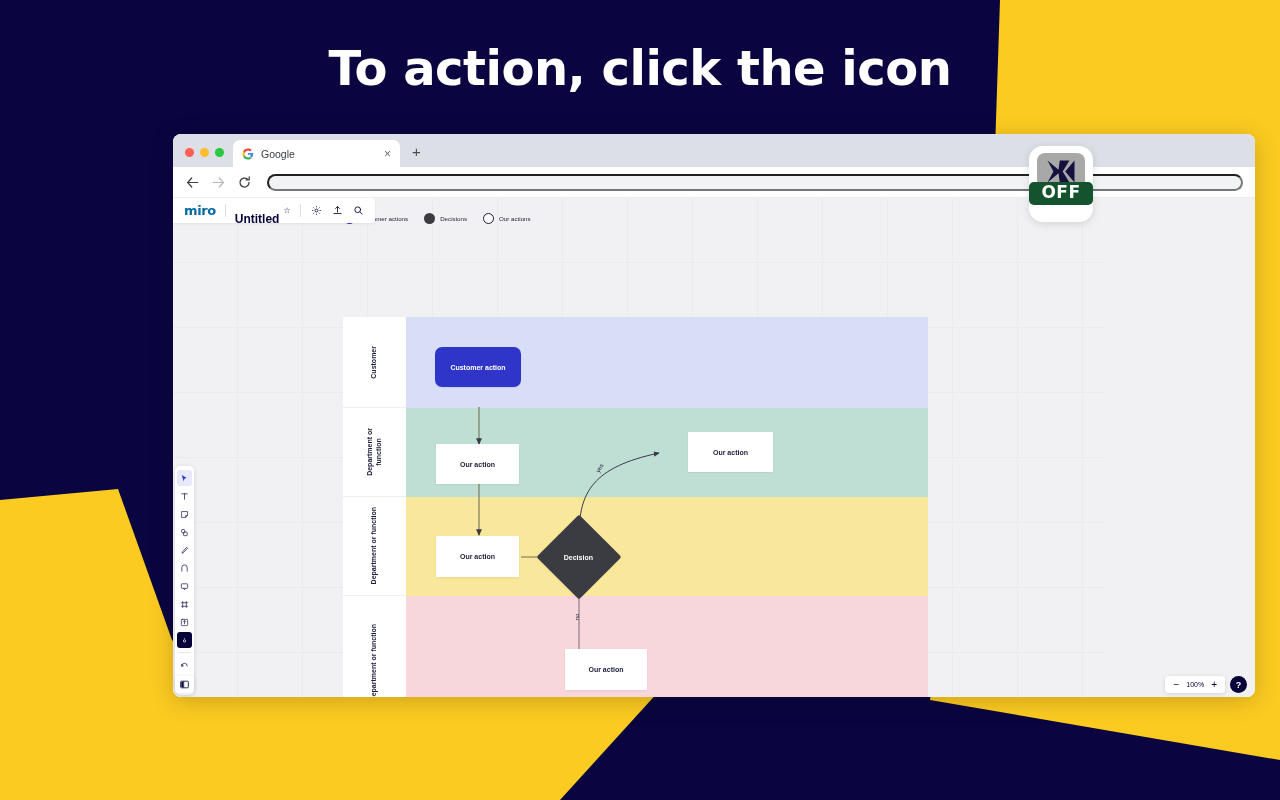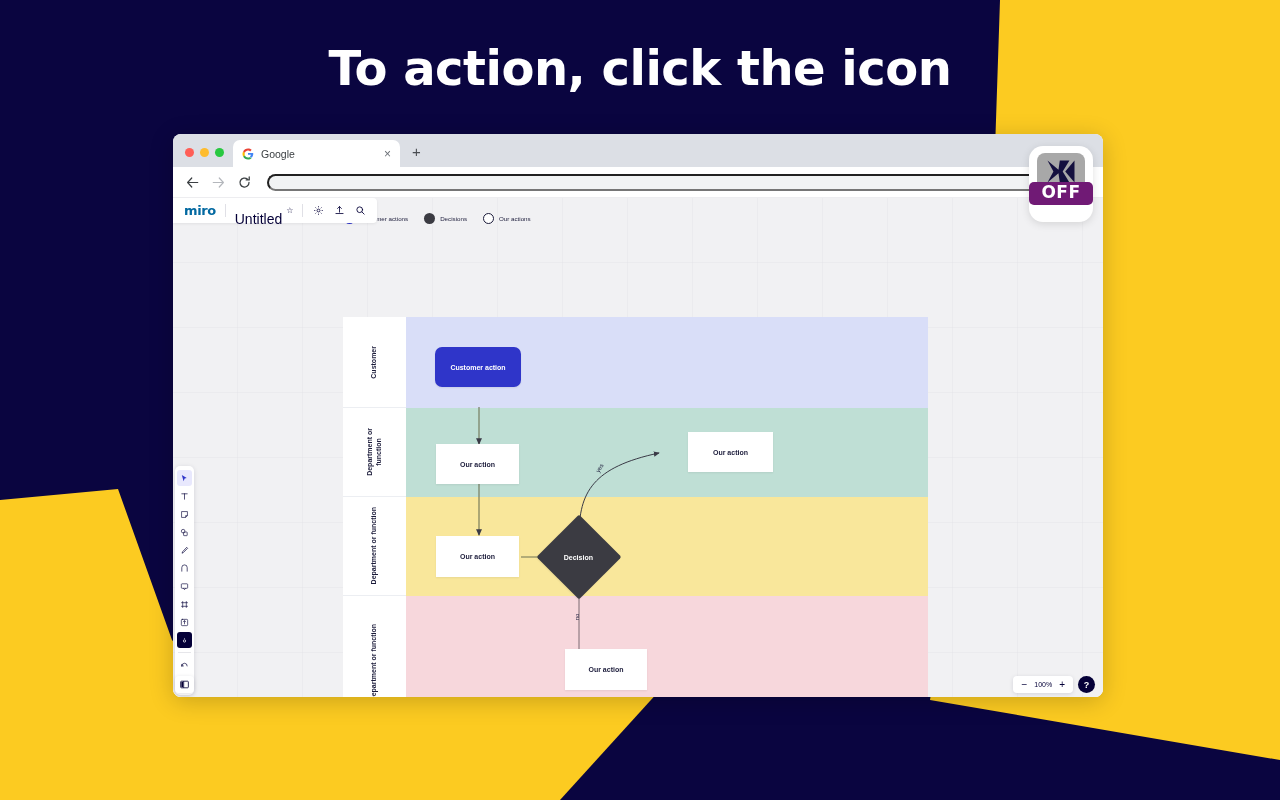--- a/index.html
+++ b/index.html
@@ -23,21 +23,21 @@
     font-weight:700;
     letter-spacing:-0.5px;
     font-family:"DejaVu Sans", sans-serif;
     z-index:5;
   }
 
   
   .browser {
     position:absolute;
     left:173px; top:134px;
-    width:930px; height:563px;
+    width:1082px; height:563px;
     background:#ffffff;
     border-radius:8px;
     overflow:hidden;
     box-shadow:0 4px 24px rgba(0,0,0,.20);
     z-index:6;
   }
   .tabstrip {
     height:33px; background:#dcdfe5;
     display:flex; align-items:flex-end;
     padding-left:8px; position:relative;
@@ -80,21 +80,21 @@
     padding:0 10px 0 11px;
     border-radius:0 4px 4px 0;
     box-shadow:0 1px 3px rgba(0,0,0,.07);
     z-index:4;
   }
   .miro-logo {
     font-family:"DejaVu Sans", sans-serif;
     font-size:13px; font-weight:700; color:#0369a1; letter-spacing:-0.4px;
   }
   .vsep { width:1px; height:13px; background:#e0e0e6; margin:0 9px; }
-  .doc-title { font-size:14px; font-weight:400; color:#050038;margin-top:17px; }
+  .doc-title { font-size:12px; font-weight:700; color:#050038;margin-top:17px; }
   .star { font-size:8px; color:#050038; margin-left:4px; }
   .tb-icon { width:13px; height:13px; color:#050038; margin-left:8px; display:flex; align-items:center; justify-content:center;}
 
   
   .toolrail {
     position:absolute; left:2px; top:268px;
     width:19px; background:#ffffff; border-radius:5px;
     box-shadow:0 1px 5px rgba(5,0,56,.13);
     padding:3px 0; z-index:4;
     display:flex; flex-direction:column; align-items:center; gap:0;
@@ -189,21 +189,21 @@
     z-index:20;
     box-shadow:0 2px 8px rgba(0,0,0,.12);
   }
   .ext-logo-box {
     width:48px; height:40px; background:#a8a8a8;
     border-radius:8px 8px 3px 3px;
     display:flex; align-items:center; justify-content:center;
   }
   .ext-off {
     margin-top:-11px;
-    background:#701a75; color:#ffffff;
+    background:#14532d; color:#ffffff;
     border-radius:5px;
     padding:2px 12px 3px;
     font-size:17px; font-weight:700; letter-spacing:.5px;
     font-family:"DejaVu Sans", sans-serif;
     line-height:1.05;
   }
 </style>
 </head>
 <body>
 

